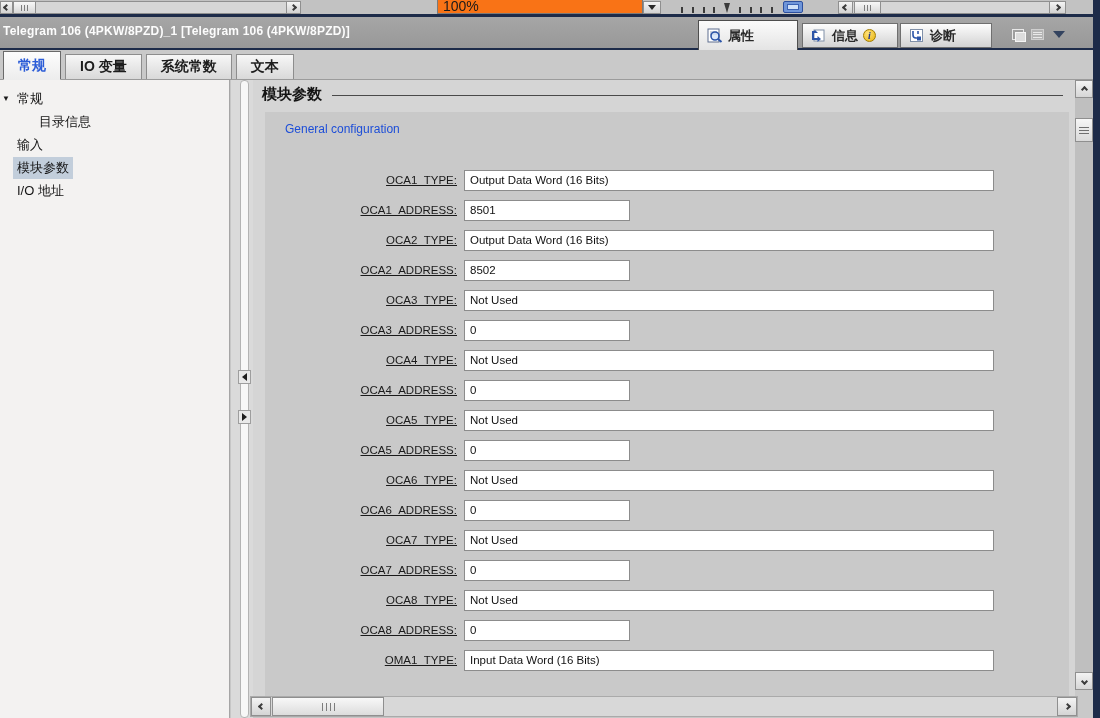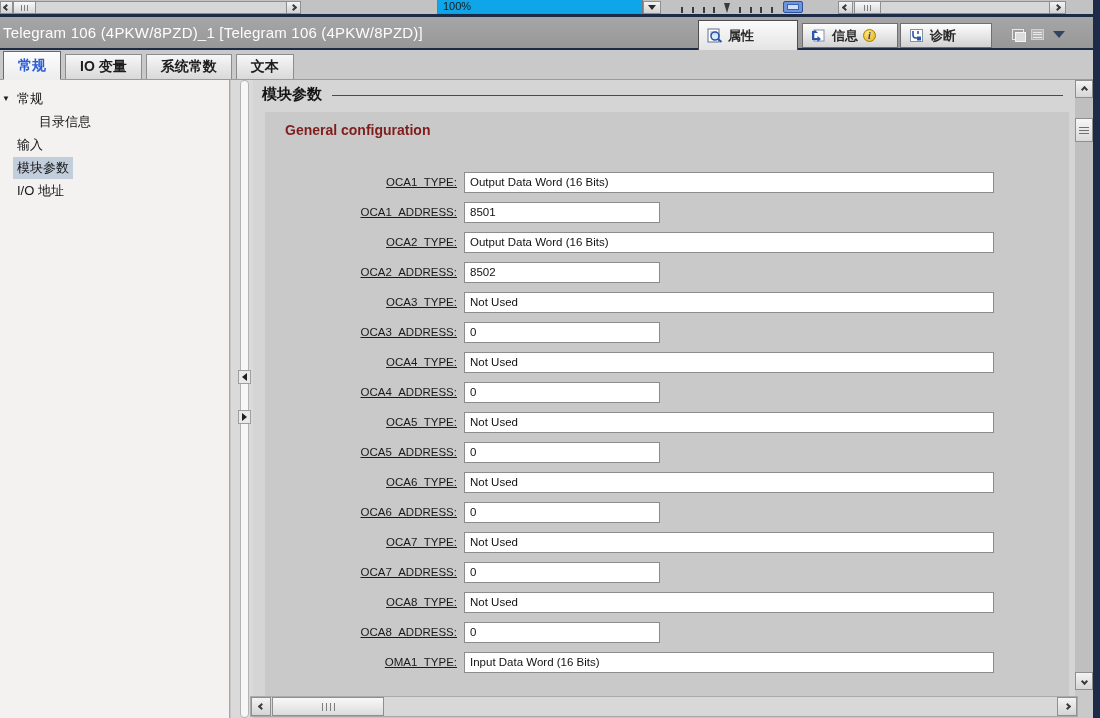--- a/index.html
+++ b/index.html
@@ -9,37 +9,37 @@
 
   
   #toolbar { position:absolute; left:0; top:0; width:1100px; height:14px; background:#c2c2c2; overflow:hidden; }
   .tb-track { position:absolute; bottom:0; height:13px; background:#d6d6d6; border:1px solid #8f8f8f; }
   .tb-btn { position:absolute; bottom:0; height:13px; background:linear-gradient(#f4f4f4,#d2d2d2); border:1px solid #8f8f8f; display:flex; align-items:center; justify-content:center; }
   .tb-thumb { position:absolute; bottom:0; height:13px; background:linear-gradient(#f8f8f8,#d8d8d8); border:1px solid #8f8f8f; display:flex; align-items:center; justify-content:center; gap:2px; }
   .grip { width:1px; height:6px; background:#7d7d7d; }
   .chev { display:inline-block; width:5px; height:5px; border-left:2px solid #3c3c3c; border-bottom:2px solid #3c3c3c; }
   .c-left { transform:rotate(45deg); } .c-right { transform:rotate(225deg); }
   .c-up { transform:rotate(135deg); } .c-down { transform:rotate(-45deg); }
-  #zoom-combo { position:absolute; left:437px; bottom:0; width:206px; height:14px; background:#0ea5e9; border:1px solid #7a7a7a; border-top:none; font-size:11px; color:#1a1a1a; padding-left:5px; line-height:13px; }
+  #zoom-combo { position:absolute; left:437px; bottom:0; width:206px; height:14px; background:#f97316; border:1px solid #7a7a7a; border-top:none; font-size:14px; color:#1a1a1a; padding-left:5px; line-height:13px; }
   #zoom-dd { left:643px; width:18px; }
   #zoom-dd .dda { width:0; height:0; border-left:4px solid transparent; border-right:4px solid transparent; border-top:5px solid #2a2a2a; }
   #zoom-slider { position:absolute; left:681px; bottom:1px; width:92px; height:10px; display:flex; align-items:flex-end; justify-content:space-between; }
   #zoom-slider .tick { width:2px; height:6px; background:#3a3a3a; }
   #zoom-slider .tick.mid { height:10px; width:6px; background:#3a3a3a; clip-path:polygon(50% 100%, 0 0, 100% 0); }
   #fit-icon { position:absolute; left:783px; bottom:1px; width:20px; height:12px; background:#6f95d8; border:1px solid #2c4f9e; border-radius:2px; }
   #fit-icon:after { content:""; position:absolute; left:3px; top:2px; right:3px; bottom:2px; background:#cfe0f8; border:1px solid #3a62b4; }
 
   .navy { position:absolute; left:0; width:1100px; background:#1d2b49; }
   #navy1 { top:14px; height:3px; }
   #navy2 { top:48px; height:2px; }
   #right-border { position:absolute; left:1093px; top:0; width:7px; height:718px; background:#1d2b49; }
 
   
   #titlebar { position:absolute; left:0; top:17px; width:1093px; height:31px; background:linear-gradient(#a6a6a6,#989898); }
-  #win-title { position:absolute; left:3px; top:7px; font-size:15px; font-weight:normal; color:#fcfcfc; letter-spacing:.2px; }
+  #win-title { position:absolute; left:3px; top:7px; font-size:12px; font-weight:bold; color:#fcfcfc; letter-spacing:.2px; }
   .insp-tab { position:absolute; display:flex; align-items:center; gap:5px; font-size:13px; font-weight:bold; color:#2a2a2a; padding:0 8px; cursor:default; }
   .insp-tab.sel { left:698px; top:3px; width:100px; height:30px; background:linear-gradient(#fbfbfb,#e4e4e4); border:1px solid #4e4e4e; border-bottom:none; z-index:6; }
   .insp-tab.plain { top:6px; height:25px; background:linear-gradient(#fdfdfd,#d2d2d2); border:1px solid #6f6f6f; }
   #tab-info { left:802px; width:96px; }
   #tab-diag { left:900px; width:92px; }
   .badge-i { width:13px; height:13px; border-radius:50%; background:radial-gradient(circle at 35% 30%, #ffe27a, #e7b40f); border:1px solid #a37d00; color:#233a8f; font-size:10px; font-weight:bold; font-family:"Liberation Serif", serif; font-style:italic; display:flex; align-items:center; justify-content:center; line-height:1; }
   .win-ctl { position:absolute; top:12px; }
   #ctl-float { left:1012px; width:12px; height:11px; border:1px solid #e8e8e8; background:transparent; }
   #ctl-float:after { content:""; position:absolute; left:2px; top:2px; width:9px; height:8px; background:#dcdcdc; border:1px solid #f5f5f5; }
   #ctl-list { left:1031px; width:13px; height:11px; border:1px solid #cfcfcf; background:#b5b5b5; display:flex; flex-direction:column; justify-content:space-evenly; padding:0 1px; }
@@ -67,25 +67,25 @@
   #sash-left { top:290px; } #sash-right { top:330px; }
   .tri-l { width:0; height:0; border-top:4px solid transparent; border-bottom:4px solid transparent; border-right:5px solid #1f1f1f; }
   .tri-r { width:0; height:0; border-top:4px solid transparent; border-bottom:4px solid transparent; border-left:5px solid #1f1f1f; }
 
   
   #main { position:absolute; left:253px; top:80px; width:822px; height:616px; background:#d5d5d5; overflow:hidden; }
   #heading-row { position:absolute; left:9px; top:5px; right:12px; display:flex; align-items:baseline; }
   #heading-row .htext { font-size:15px; font-weight:bold; color:#141414; }
   #heading-row .rule { flex:1; border-bottom:1px solid #4a4a4a; margin-left:10px; transform:translateY(-3px); }
   #section { position:absolute; left:12px; top:32px; right:6px; bottom:0; background:#c9c9c9; }
-  #section-title { padding:10px 0 0 20px; font-size:14px; font-weight:bold; color:#7f1d1d; }
+  #section-title { padding:10px 0 0 20px; font-size:12px; font-weight:normal; color:#1d4ed8; }
   #rows { margin-top:29px; }
   .frow { height:30px; display:flex; align-items:center; }
   .frow .lbl { width:199px; text-align:right; padding-right:7px; font-size:11.5px; color:#1a1a1a; white-space:nowrap;text-decoration:underline; }
-  .frow input { height:21px; background:#ffffff; border:1px solid #8c8c8c; font-family:"Liberation Sans", sans-serif; font-size:11.5px; color:#111; padding:0 5px; width:196px; }
+  .frow input { height:21px; background:#ffffff; border:1px solid #8c8c8c; font-family:"Liberation Sans", sans-serif; font-size:11.5px; color:#111; padding:0 5px; width:166px; }
   .frow.wide input { width:530px; }
 
   
   #vscroll { position:absolute; left:1075px; top:80px; width:18px; height:610px; background:#bfbfbf; }
   .vs-btn { position:absolute; left:0; width:18px; height:18px; background:linear-gradient(#f3f3f3,#d6d6d6); border:1px solid #8f8f8f; display:flex; align-items:center; justify-content:center; }
   #vs-up { top:0; } #vs-down { bottom:0; }
   #vs-thumb { position:absolute; left:0; top:38px; width:18px; height:24px; background:linear-gradient(#f6f6f6,#dadada); border:1px solid #8f8f8f; display:flex; flex-direction:column; align-items:center; justify-content:center; gap:2px; }
   #vs-thumb span { width:10px; height:1px; background:#6f6f6f; }
   #scroll-corner { position:absolute; left:1075px; top:690px; width:18px; height:28px; background:#c9c9c9; }
 

